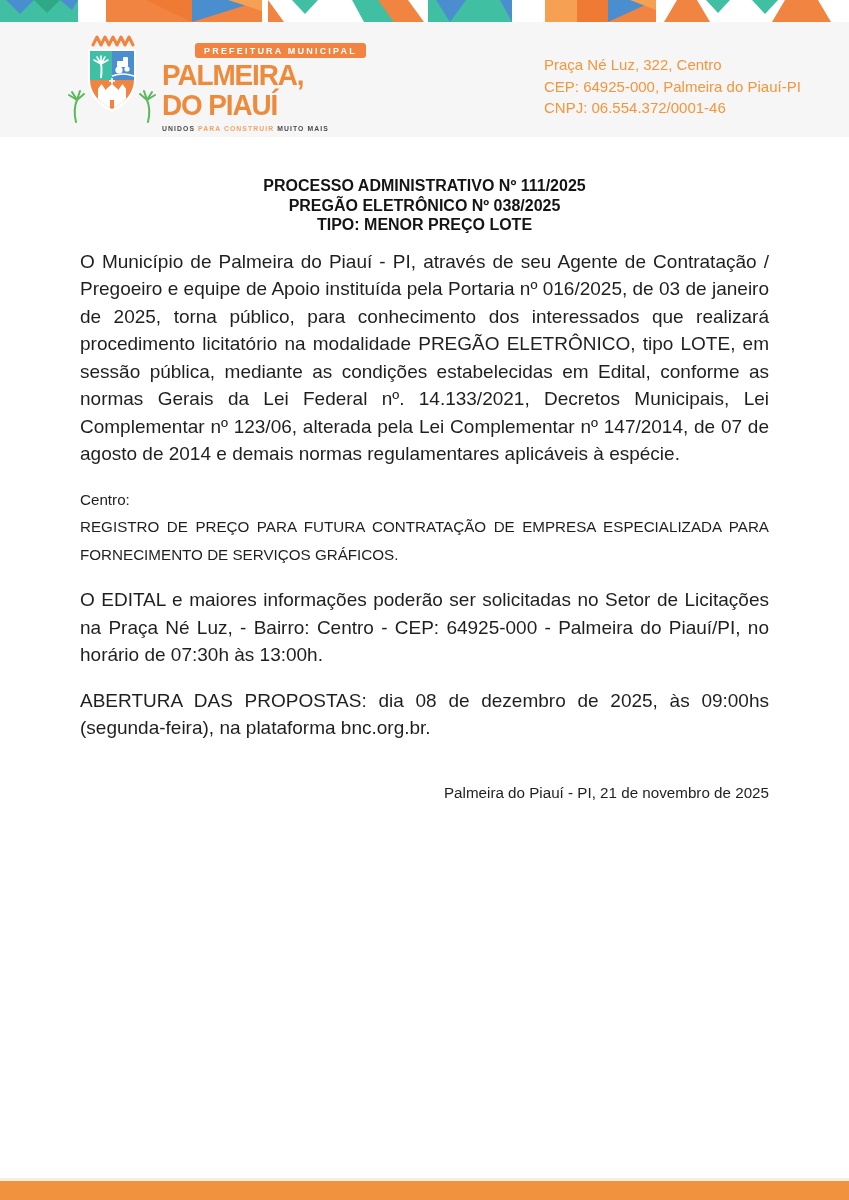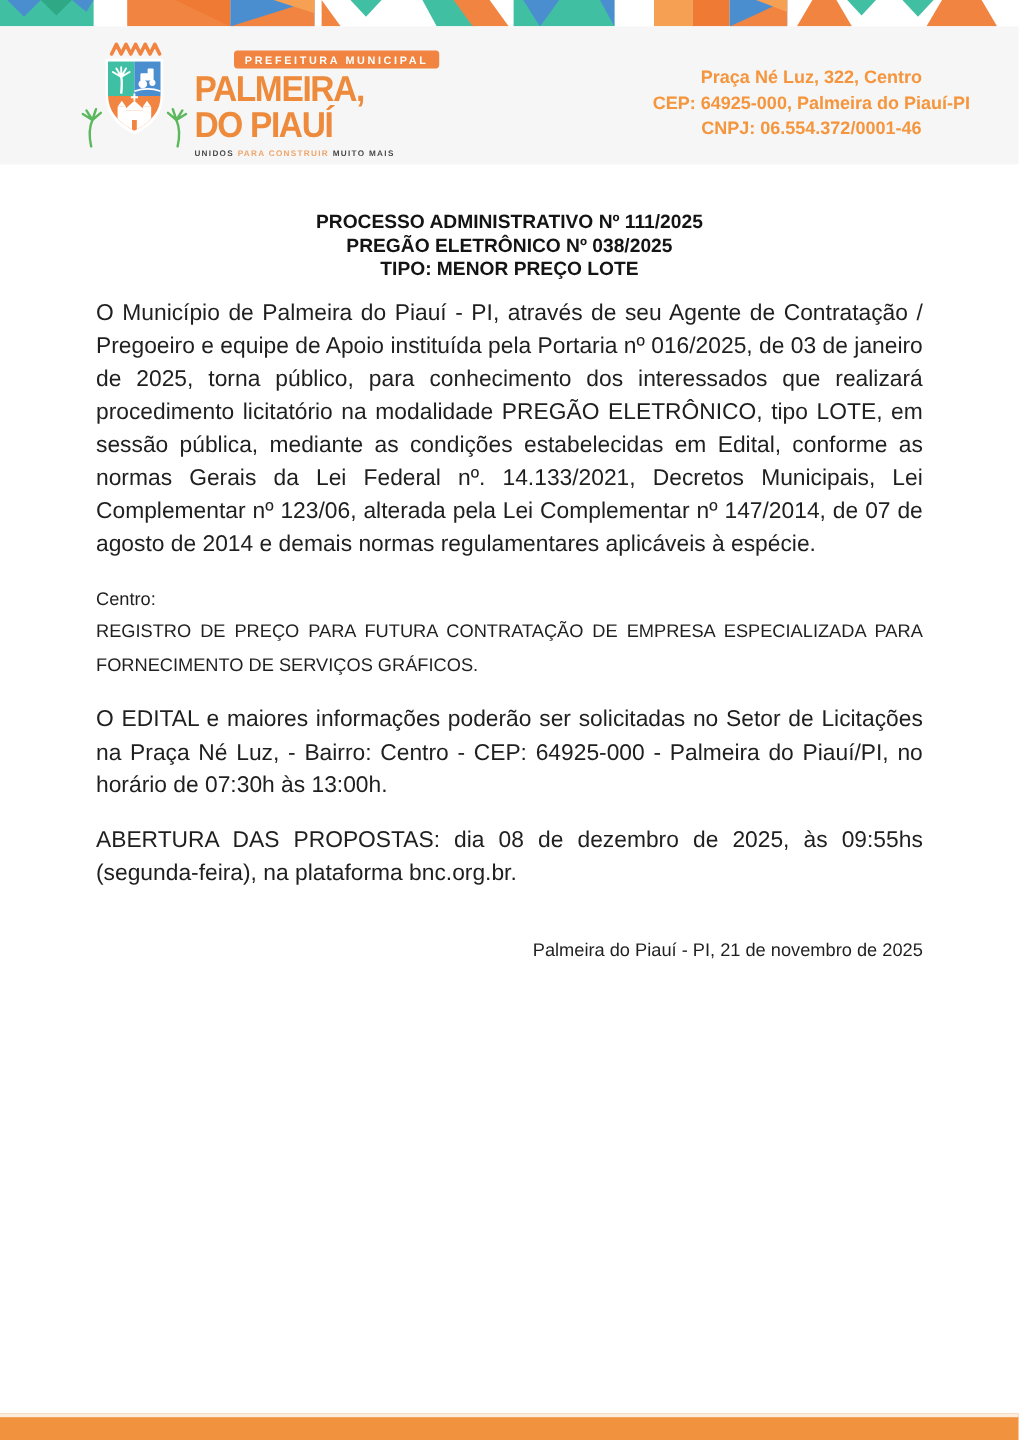--- a/index.html
+++ b/index.html
@@ -19,21 +19,21 @@
     display:inline-block; background:#f08440; color:#fff; border-radius:3px;
     font-size:9px; font-weight:bold; letter-spacing:2.2px; padding:3px 9px 2px 9px;margin-left:33px;
   }
   .muni-name {
     margin-top:3px; color:#ee8a3c; font-weight:bold; font-size:30px; line-height:27px;
     letter-spacing:-1.2px; transform:scaleX(0.93); transform-origin:left top; white-space:nowrap;
   }
   .tagline { margin-top:7px; font-size:6.8px; font-weight:bold; letter-spacing:1.1px; white-space:nowrap; }
   .tagline .t-dark { color:#4a4a4a; }
   .tagline .t-light { color:#f0a469; }
-  .contact { position:absolute; left:544px; top:54px; color:#f5953d; font-weight:bold; font-size:15px; line-height:21.5px;text-align:center; }
+  .contact { position:absolute; left:544px; top:54px; color:#f5953d; font-weight:normal; font-size:15px; line-height:21.5px; }
   
   .content { position:absolute; left:80px; top:176px; width:689px; }
   .doc-title { text-align:center; font-weight:bold; font-size:16px; line-height:19.5px; color:#141414; margin-bottom:13px; }
   .para { font-size:19px; line-height:27.5px; text-align:justify; text-align-last:left; margin-top:18px; }
   .para.first { margin-top:0; }
   .obj-label { font-size:15.2px; line-height:27.5px; margin-top:18px; }
   .obj-text { font-size:15.2px; line-height:27.5px; text-align:justify; text-align-last:left; }
   .date-line { margin-top:42px; text-align:right; font-size:15.2px; }
   .signature { margin-top:40px; text-align:center; }
   .sig-rule { font-size:14px; color:#4a4a4a; letter-spacing:0.5px; }
@@ -137,20 +137,20 @@
       <div>TIPO: MENOR PREÇO LOTE</div>
     </div>
 
     <p class="para first">O Município de Palmeira do Piauí - PI, através de seu Agente de Contratação / Pregoeiro e equipe de Apoio instituída pela Portaria nº 016/2025, de 03 de janeiro de 2025, torna público, para conhecimento dos interessados que realizará procedimento licitatório na modalidade PREGÃO ELETRÔNICO, tipo LOTE, em sessão pública, mediante as condições estabelecidas em Edital, conforme as normas Gerais da Lei Federal nº. 14.133/2021, Decretos Municipais, Lei Complementar nº 123/06, alterada pela Lei Complementar nº 147/2014, de 07 de agosto de 2014 e demais normas regulamentares aplicáveis à espécie.</p>
 
     <div class="obj-label">Centro:</div>
     <div class="obj-text">REGISTRO DE PREÇO PARA FUTURA CONTRATAÇÃO DE EMPRESA ESPECIALIZADA PARA FORNECIMENTO DE SERVIÇOS GRÁFICOS.</div>
 
     <p class="para">O EDITAL e maiores informações poderão ser solicitadas no Setor de Licitações na Praça Né Luz, - Bairro: Centro - CEP: 64925-000 - Palmeira do Piauí/PI, no horário de 07:30h às 13:00h.</p>
 
-    <p class="para">ABERTURA DAS PROPOSTAS: dia 08 de dezembro de 2025, às 09:55hs (segunda-feira), na plataforma bnc.org.br.</p>
+    <p class="para">ABERTURA DAS PROPOSTAS: dia 08 de dezembro de 2025, às 09:00hs (segunda-feira), na plataforma bnc.org.br.</p>
 
     <div class="date-line">Palmeira do Piauí - PI, 21 de novembro de 2025</div>
 
   </div>
 
   <div class="bottom-bar"></div>
 </div>
 
 </body></html>

